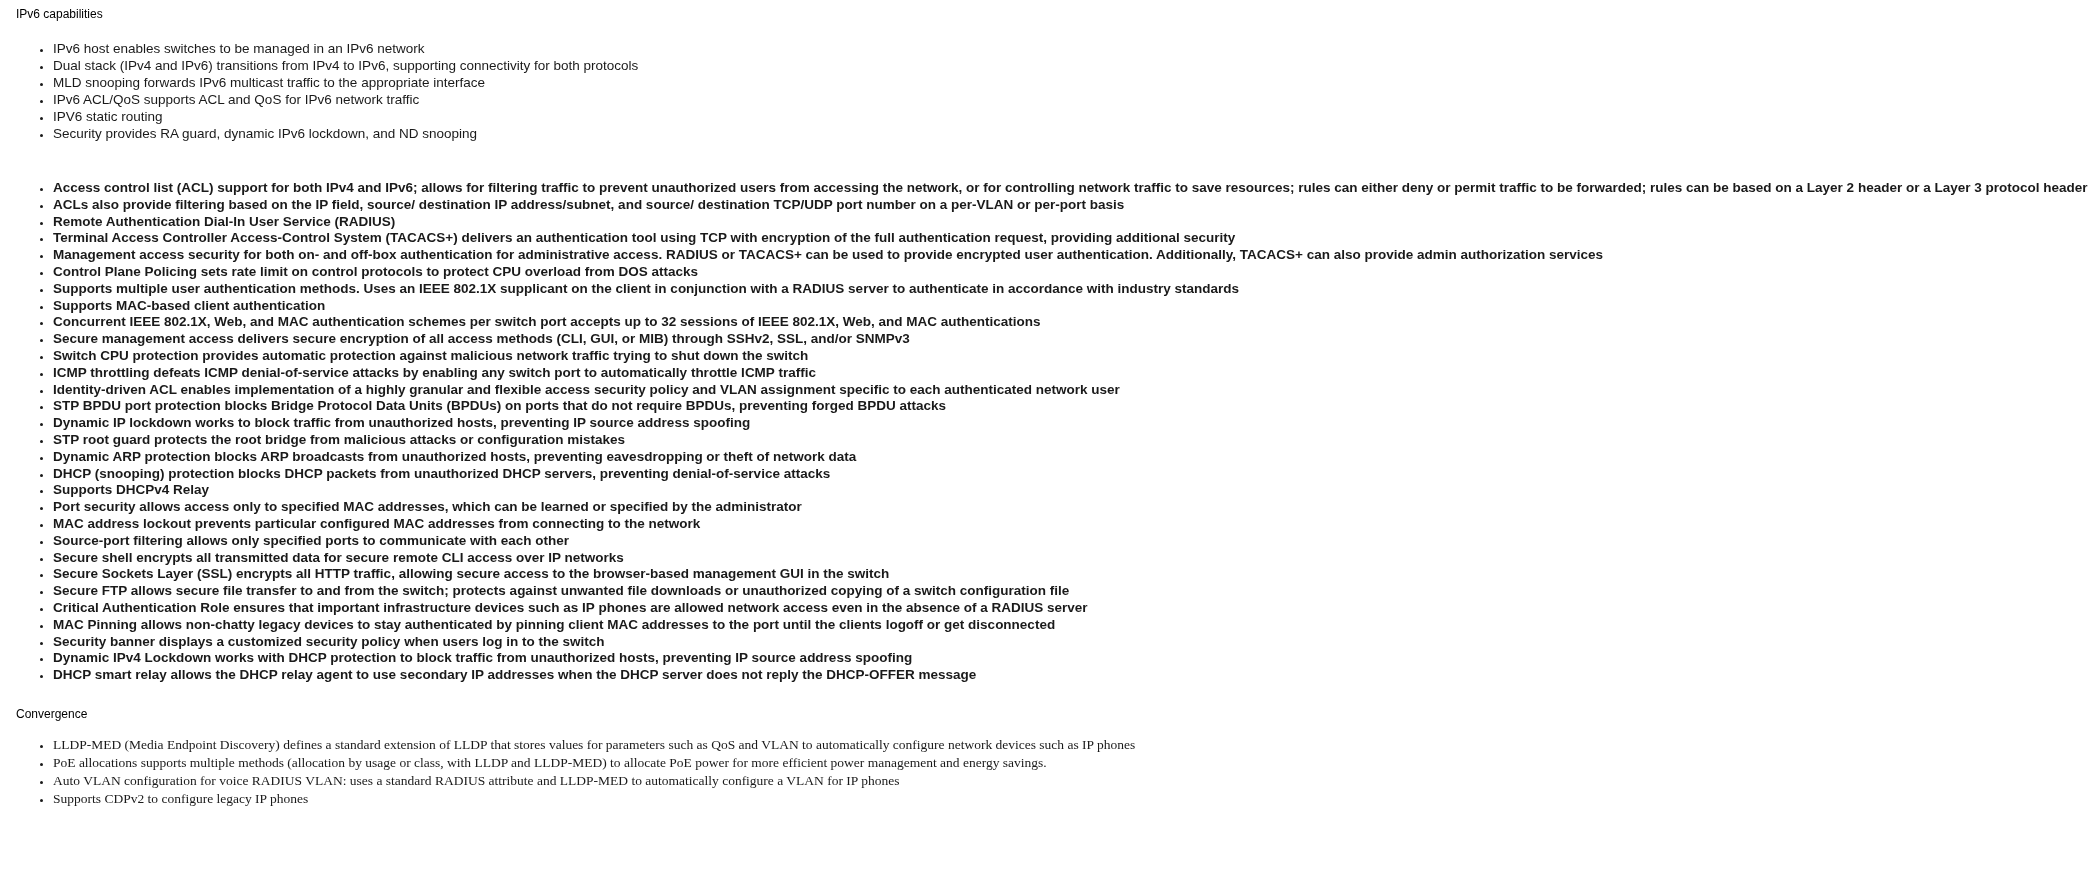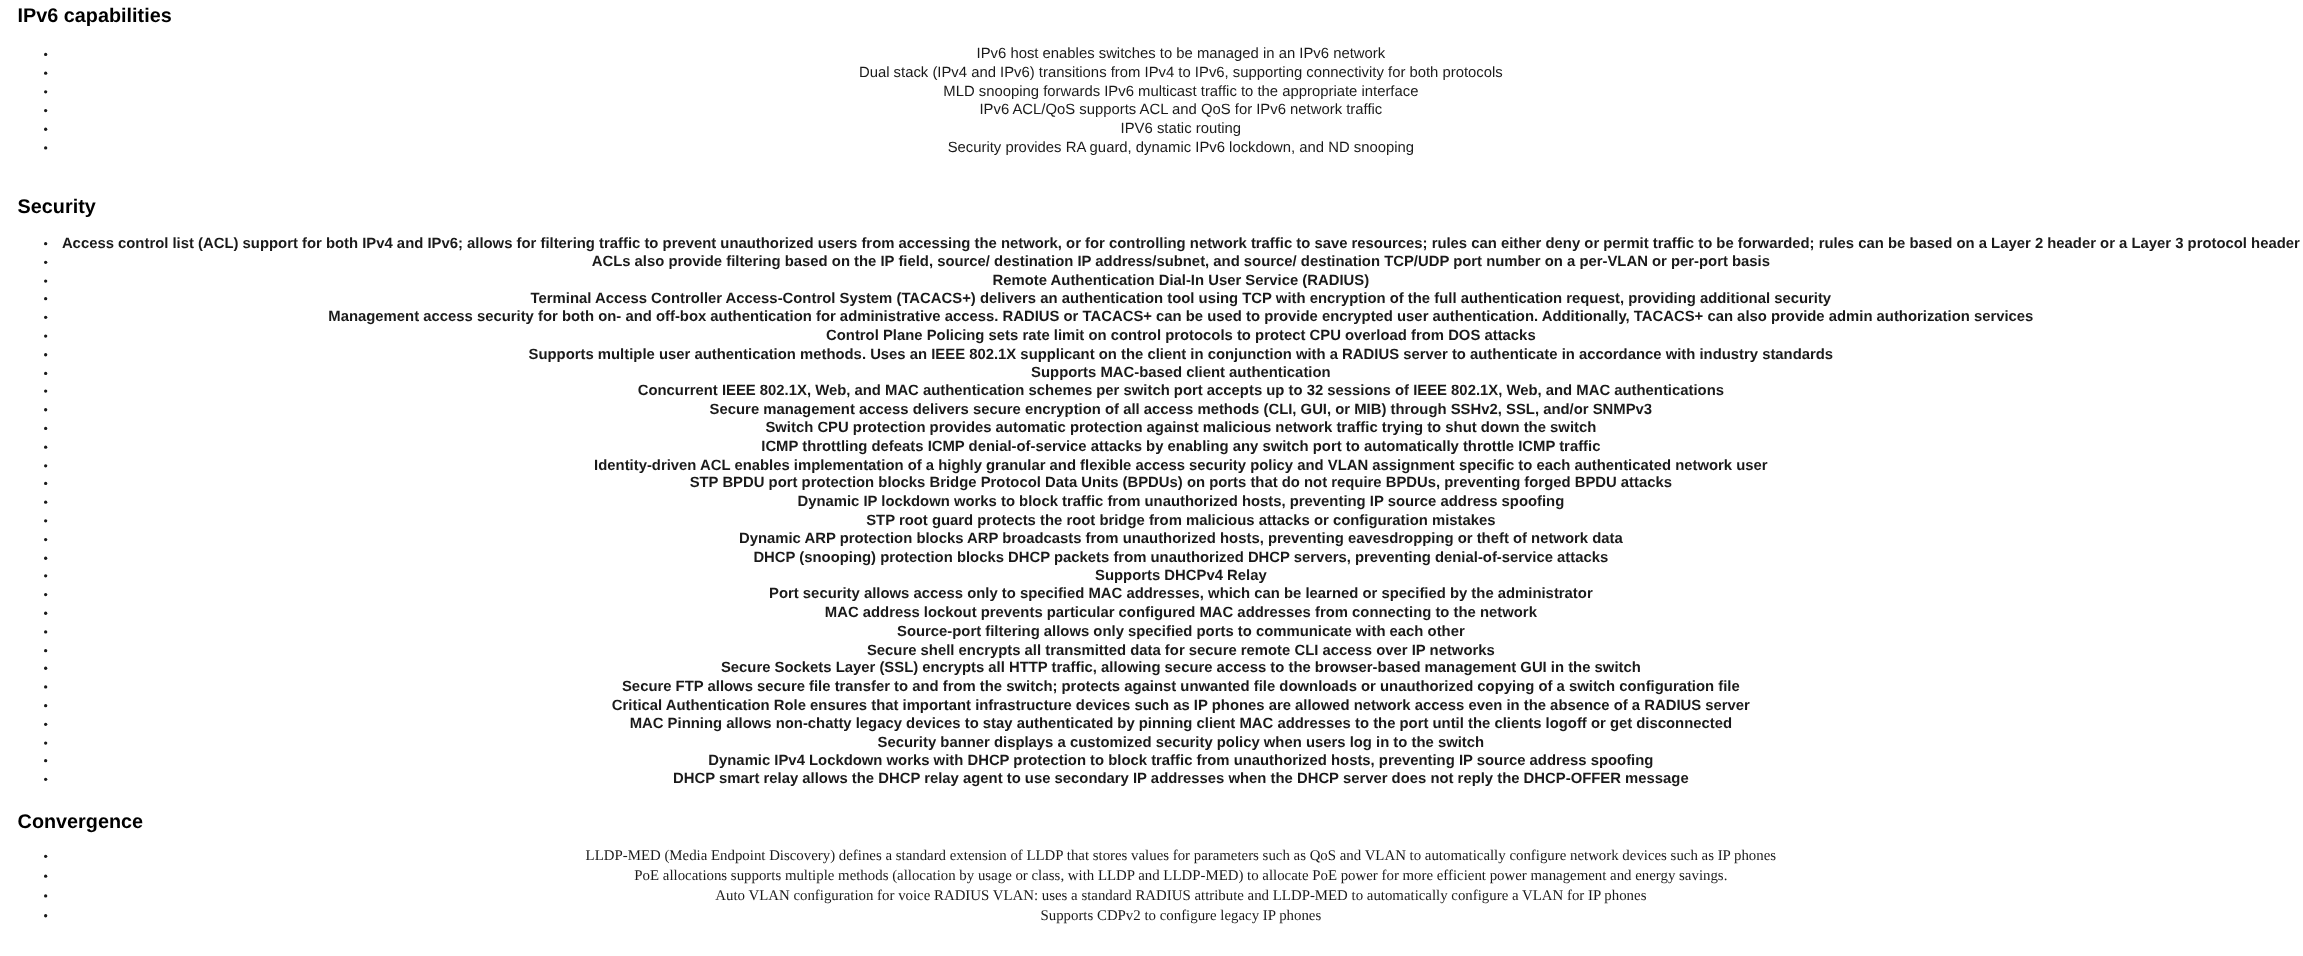--- a/index.html
+++ b/index.html
@@ -11,41 +11,40 @@
     overflow: hidden;
   }
   body {
     font-family: "Liberation Sans", sans-serif;
     color: #1a1a1a;
     font-size: 13.5px;
     padding: 6px 0 0 16px;
     box-sizing: border-box;
   }
   .doc-section h2 {
-    font-size: 18px;
+    font-size: 12px;
     line-height: 16px;
-    font-weight: bold;
+    font-weight: normal;
     color: #000000;
     margin: 0;
     white-space: nowrap;
   }
   .doc-section p {
     margin: 16px 0 0 0;
     line-height: 17px;
     white-space: nowrap;
   }
   .doc-section ul {
     margin: 18px 0 0 0;
     padding: 0 0 0 37px;
     list-style: disc;
   }
   .doc-section li {
     line-height: 17px;
     white-space: nowrap;
-    text-align: center;
   }
   .doc-section li::marker {
     color: #1a1a1a;
     font-size: 11px;
   }
   #section-security {
     margin-top: 38px;
   }
   #section-security ul {
     margin-top: 17px;
@@ -74,21 +73,20 @@
       <li>IPv6 host enables switches to be managed in an IPv6 network</li>
       <li>Dual stack (IPv4 and IPv6) transitions from IPv4 to IPv6, supporting connectivity for both protocols</li>
       <li>MLD snooping forwards IPv6 multicast traffic to the appropriate interface</li>
       <li>IPv6 ACL/QoS supports ACL and QoS for IPv6 network traffic</li>
       <li>IPV6 static routing</li>
       <li>Security provides RA guard, dynamic IPv6 lockdown, and ND snooping</li>
     </ul>
 </section>
 
 <section class="doc-section" id="section-security">
-  <h2>Security</h2>
   <ul>
       <li>Access control list (ACL) support for both IPv4 and IPv6; allows for filtering traffic to prevent unauthorized users from accessing the network, or for controlling network traffic to save resources; rules can either deny or permit traffic to be forwarded; rules can be based on a Layer 2 header or a Layer 3 protocol header</li>
       <li>ACLs also provide filtering based on the IP field, source/ destination IP address/subnet, and source/ destination TCP/UDP port number on a per-VLAN or per-port basis</li>
       <li>Remote Authentication Dial-In User Service (RADIUS)</li>
       <li>Terminal Access Controller Access-Control System (TACACS+) delivers an authentication tool using TCP with encryption of the full authentication request, providing additional security</li>
       <li>Management access security for both on- and off-box authentication for administrative access. RADIUS or TACACS+ can be used to provide encrypted user authentication. Additionally, TACACS+ can also provide admin authorization services</li>
       <li>Control Plane Policing sets rate limit on control protocols to protect CPU overload from DOS attacks</li>
       <li>Supports multiple user authentication methods. Uses an IEEE 802.1X supplicant on the client in conjunction with a RADIUS server to authenticate in accordance with industry standards</li>
       <li>Supports MAC-based client authentication</li>
       <li>Concurrent IEEE 802.1X, Web, and MAC authentication schemes per switch port accepts up to 32 sessions of IEEE 802.1X, Web, and MAC authentications</li>

